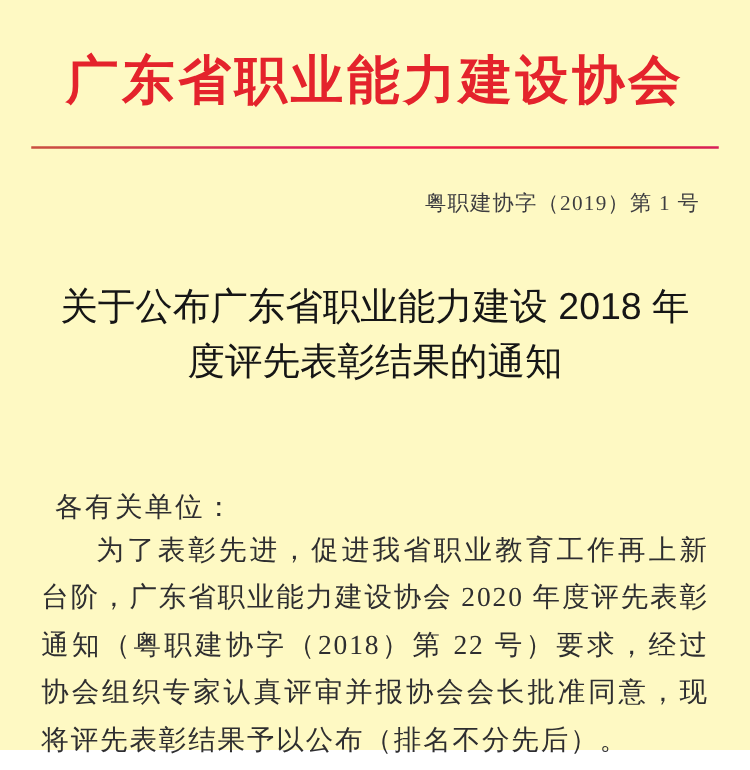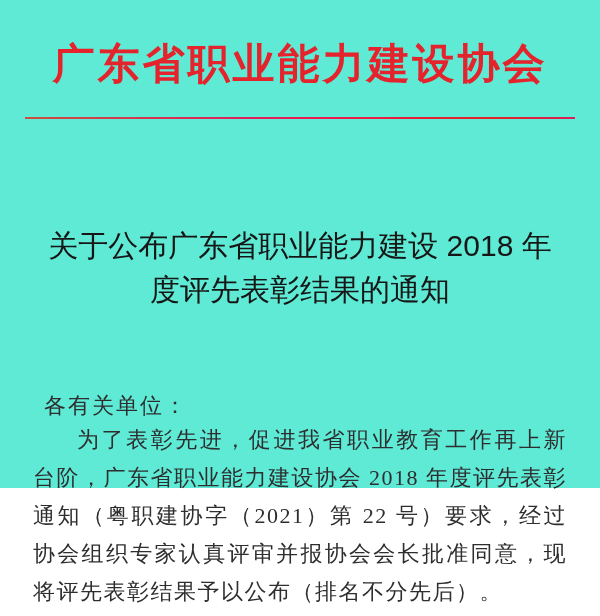--- a/index.html
+++ b/index.html
@@ -6,22 +6,22 @@
     margin: 0;
     padding: 0;
     width: 600px;
     height: 616px;
     background: #ffffff;
     overflow: hidden;
   }
   .page {
     position: relative;
     width: 600px;
-    height: 488px;
-    background: #5eead4;
+    height: 600px;
+    background: #fef9c3;
     font-family: "Liberation Serif", "DejaVu Serif", serif;
     color: #2e2e30;
   }
   .letterhead {
     position: absolute;
     top: 36px;
     left: 0;
     width: 100%;
     margin: 0;
     text-align: center;
@@ -92,23 +92,24 @@
 </style>
 </head>
 <body>
 
 <div class="page">
 
   <h1 class="letterhead">广东省职业能力建设协会</h1>
 
   <div class="red-divider"></div>
 
+  <p class="doc-number">粤职建协字（2019）第 1 号</p>
 
   <h2 class="notice-title">
     <span class="line">关于公布广东省职业能力建设 2018 年</span>
     <span class="line">度评先表彰结果的通知</span>
   </h2>
 
   <p class="salutation">各有关单位：</p>
 
-  <p class="body-paragraph">为了表彰先进，促进我省职业教育工作再上新台阶，广东省职业能力建设协会 2018 年度评先表彰通知（粤职建协字（2021）第 22 号）要求，经过协会组织专家认真评审并报协会会长批准同意，现将评先表彰结果予以公布（排名不分先后）。</p>
+  <p class="body-paragraph">为了表彰先进，促进我省职业教育工作再上新台阶，广东省职业能力建设协会 2020 年度评先表彰通知（粤职建协字（2018）第 22 号）要求，经过协会组织专家认真评审并报协会会长批准同意，现将评先表彰结果予以公布（排名不分先后）。</p>
 
 </div>
 
 </body></html>

